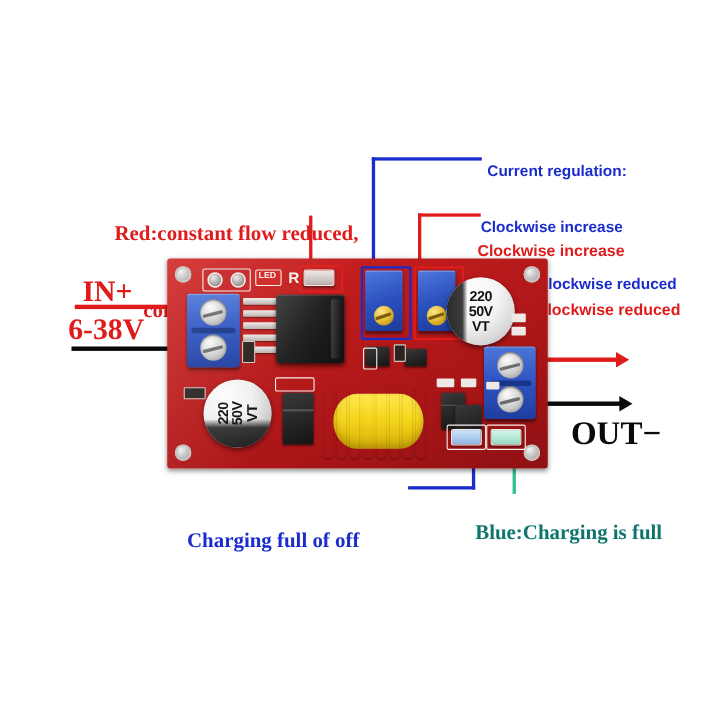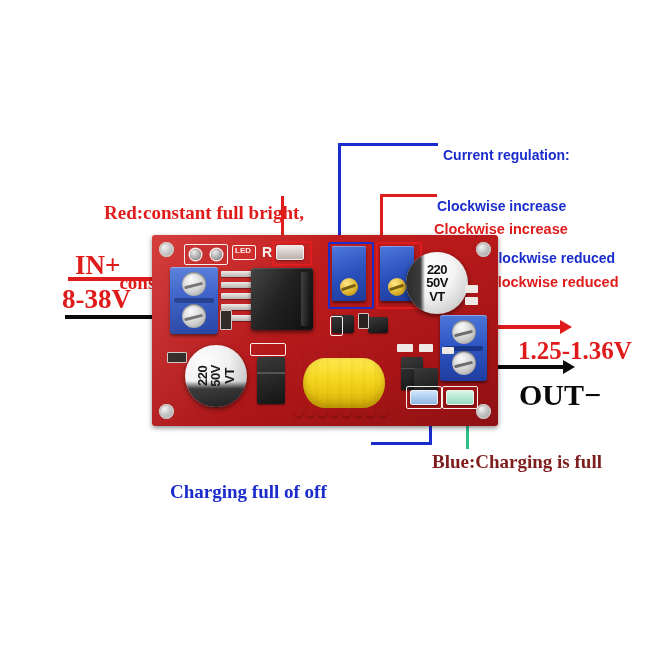--- a/index.html
+++ b/index.html
@@ -2,21 +2,21 @@
 <html><head>
 <meta charset="utf-8">
 <style>
   html,body{margin:0;padding:0;background:#ffffff;}
   body{width:651px;height:651px;overflow:hidden;font-family:"Liberation Serif",serif;}
   #stage{position:relative;width:651px;height:651px;background:#ffffff;}
 
   .ann{position:absolute;white-space:pre;line-height:1.22;font-weight:bold;}
   .red{color:#e01b1b;}
   .blue{color:#1a2ccc;}
-  .teal{color:#7f1d1d;}
+  .teal{color:#0f766e;margin-top:23px;}
   .black{color:#0a0a0a;}
 
   .serif{font-family:"Liberation Serif",serif;}
   .sans{font-family:"Liberation Sans",sans-serif;}
 
   .line{position:absolute;background:#e01b1b;}
   .lblue{background:#1a2ccc;}
   .lred{background:#e01b1b;}
   .lteal{background:#2fc08a;}
   .lblack{background:#0a0a0a;}
@@ -116,39 +116,38 @@
   
   .hl{position:absolute;border:2.5px solid #e01b1b;border-radius:2px;}
   .hl.b{border-color:#1a2ccc;}
 </style>
 </head>
 <body>
 
 <div id="stage">
 
   <div class="ann red serif" style="left:104px;top:155px;font-size:19px;text-align:left;">
-    <div>Red:constant full bright,</div>
+    <div>Red:constant flow reduced,</div>
     <div style="text-align:center;">constant pressure off</div>
   </div>
 
   <div class="ann blue sans" style="left:437px;top:113px;font-size:14px;">
     <div style="padding-left:6px;">Current regulation:</div>
     <div>Clockwise increase</div>
     <div>Counterclockwise reduced</div>
   </div>
 
   <div class="ann red sans" style="left:434px;top:186px;font-size:14.5px;">
     <div>Clockwise increase</div>
     <div>Counterclockwise reduced</div>
   </div>
 
   <div class="ann red serif" style="left:75px;top:249px;font-size:27px;">IN+</div>
-  <div class="ann red serif" style="left:62px;top:283px;font-size:27px;">8-38V</div>
-
-  <div class="ann red serif" style="left:518px;top:336px;font-size:25px;">1.25-1.36V</div>
+  <div class="ann red serif" style="left:62px;top:283px;font-size:27px;">6-38V</div>
+
   <div class="ann black serif" style="left:519px;top:377px;font-size:30px;">OUT−</div>
 
   <div class="ann blue serif" style="left:170px;top:434px;font-size:19px;">
     <div style="text-align:left;">Charging full of off</div>
   </div>
 
   <div class="ann teal serif" style="left:432px;top:450px;font-size:19px;">Blue:Charging is full</div>
 
   <div class="line lred" style="left:281px;top:196px;width:3px;height:48px;"></div>
 

